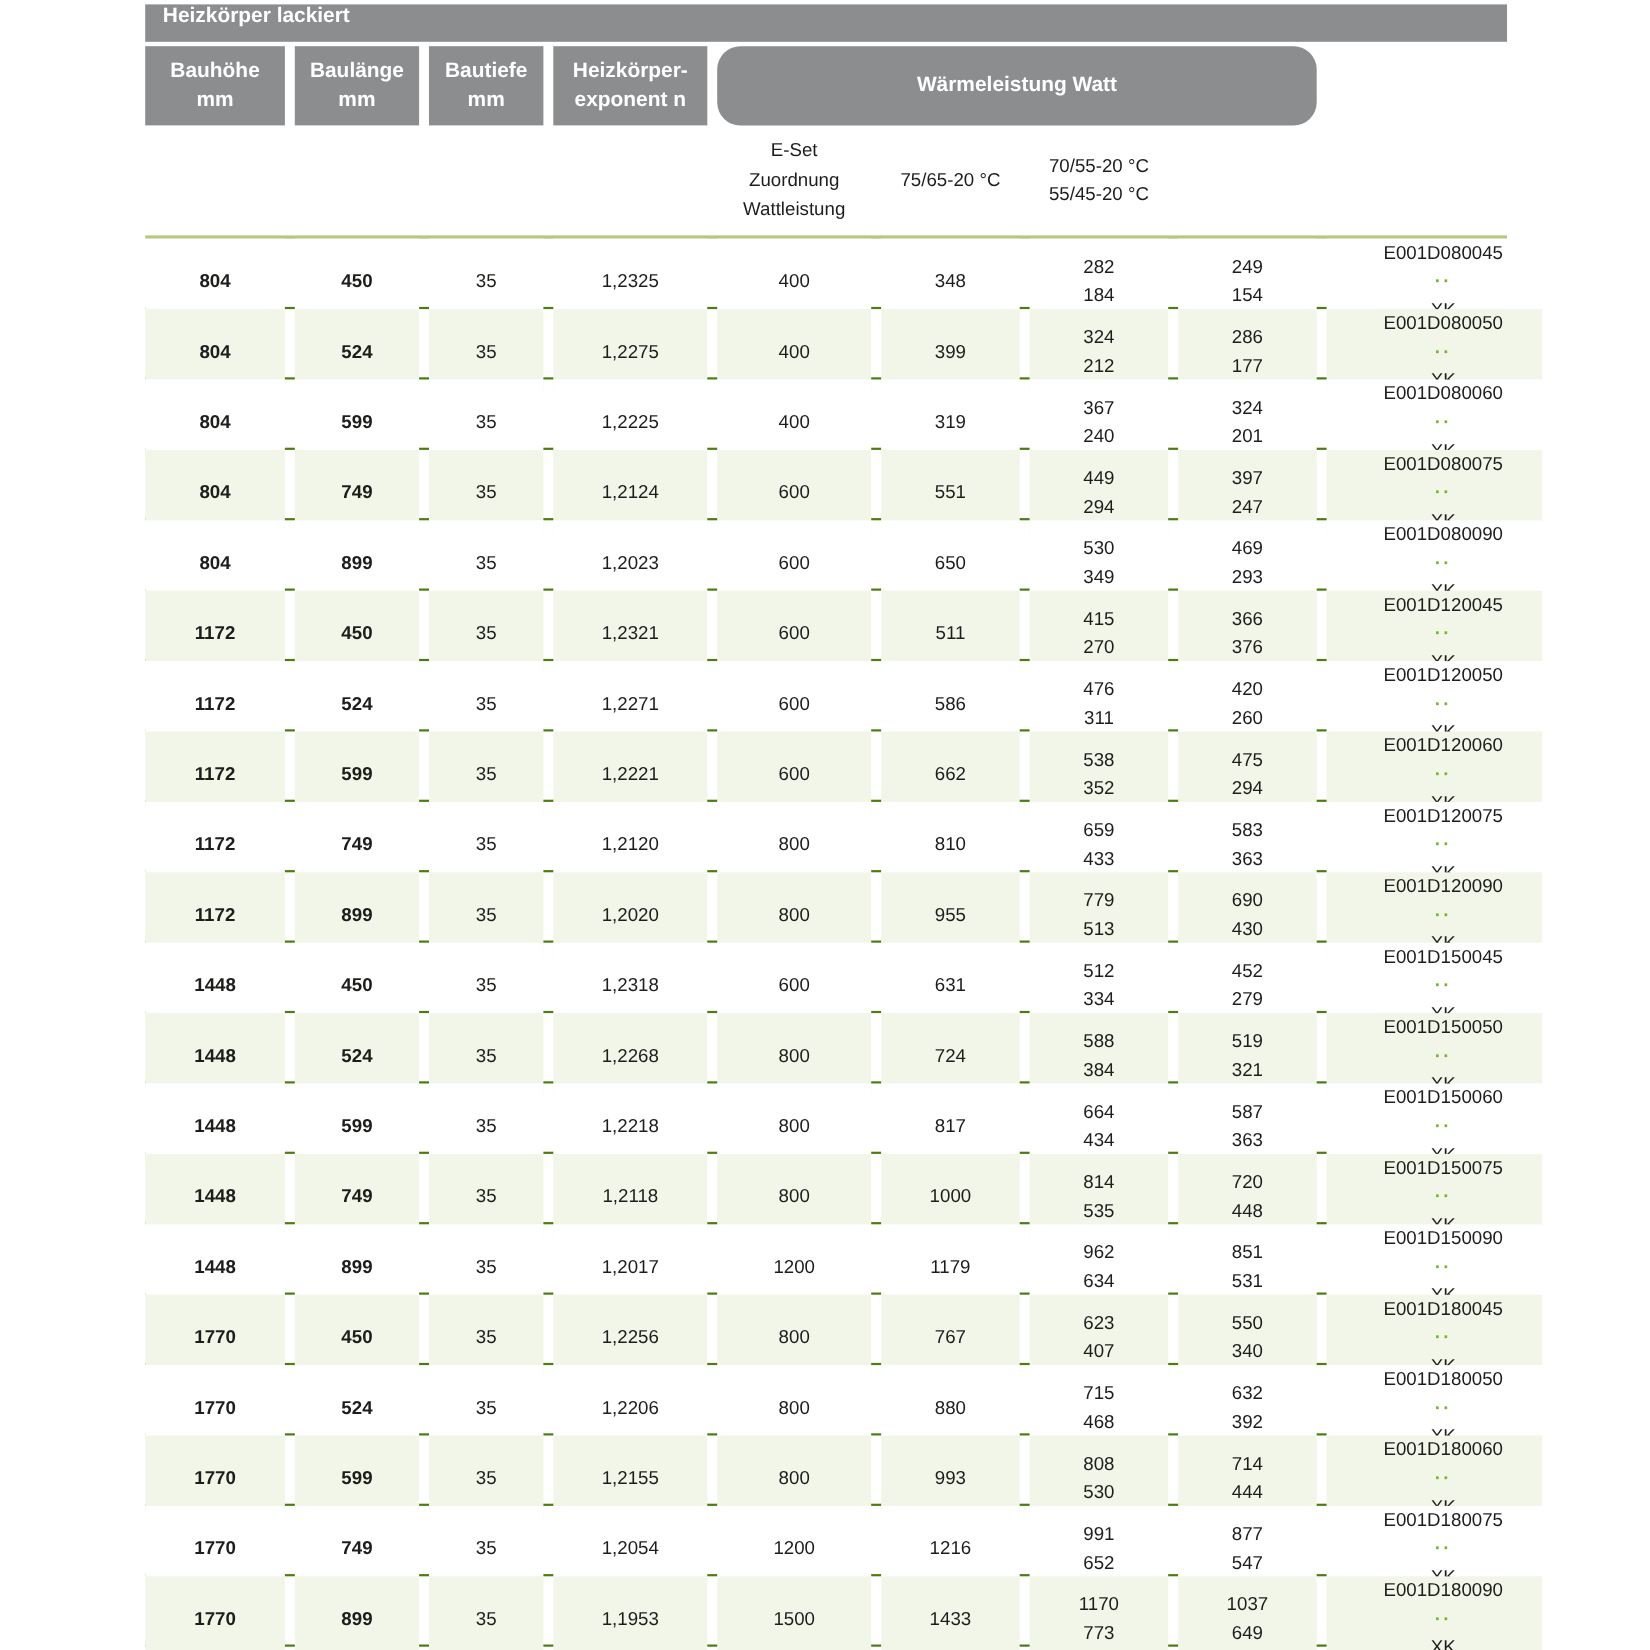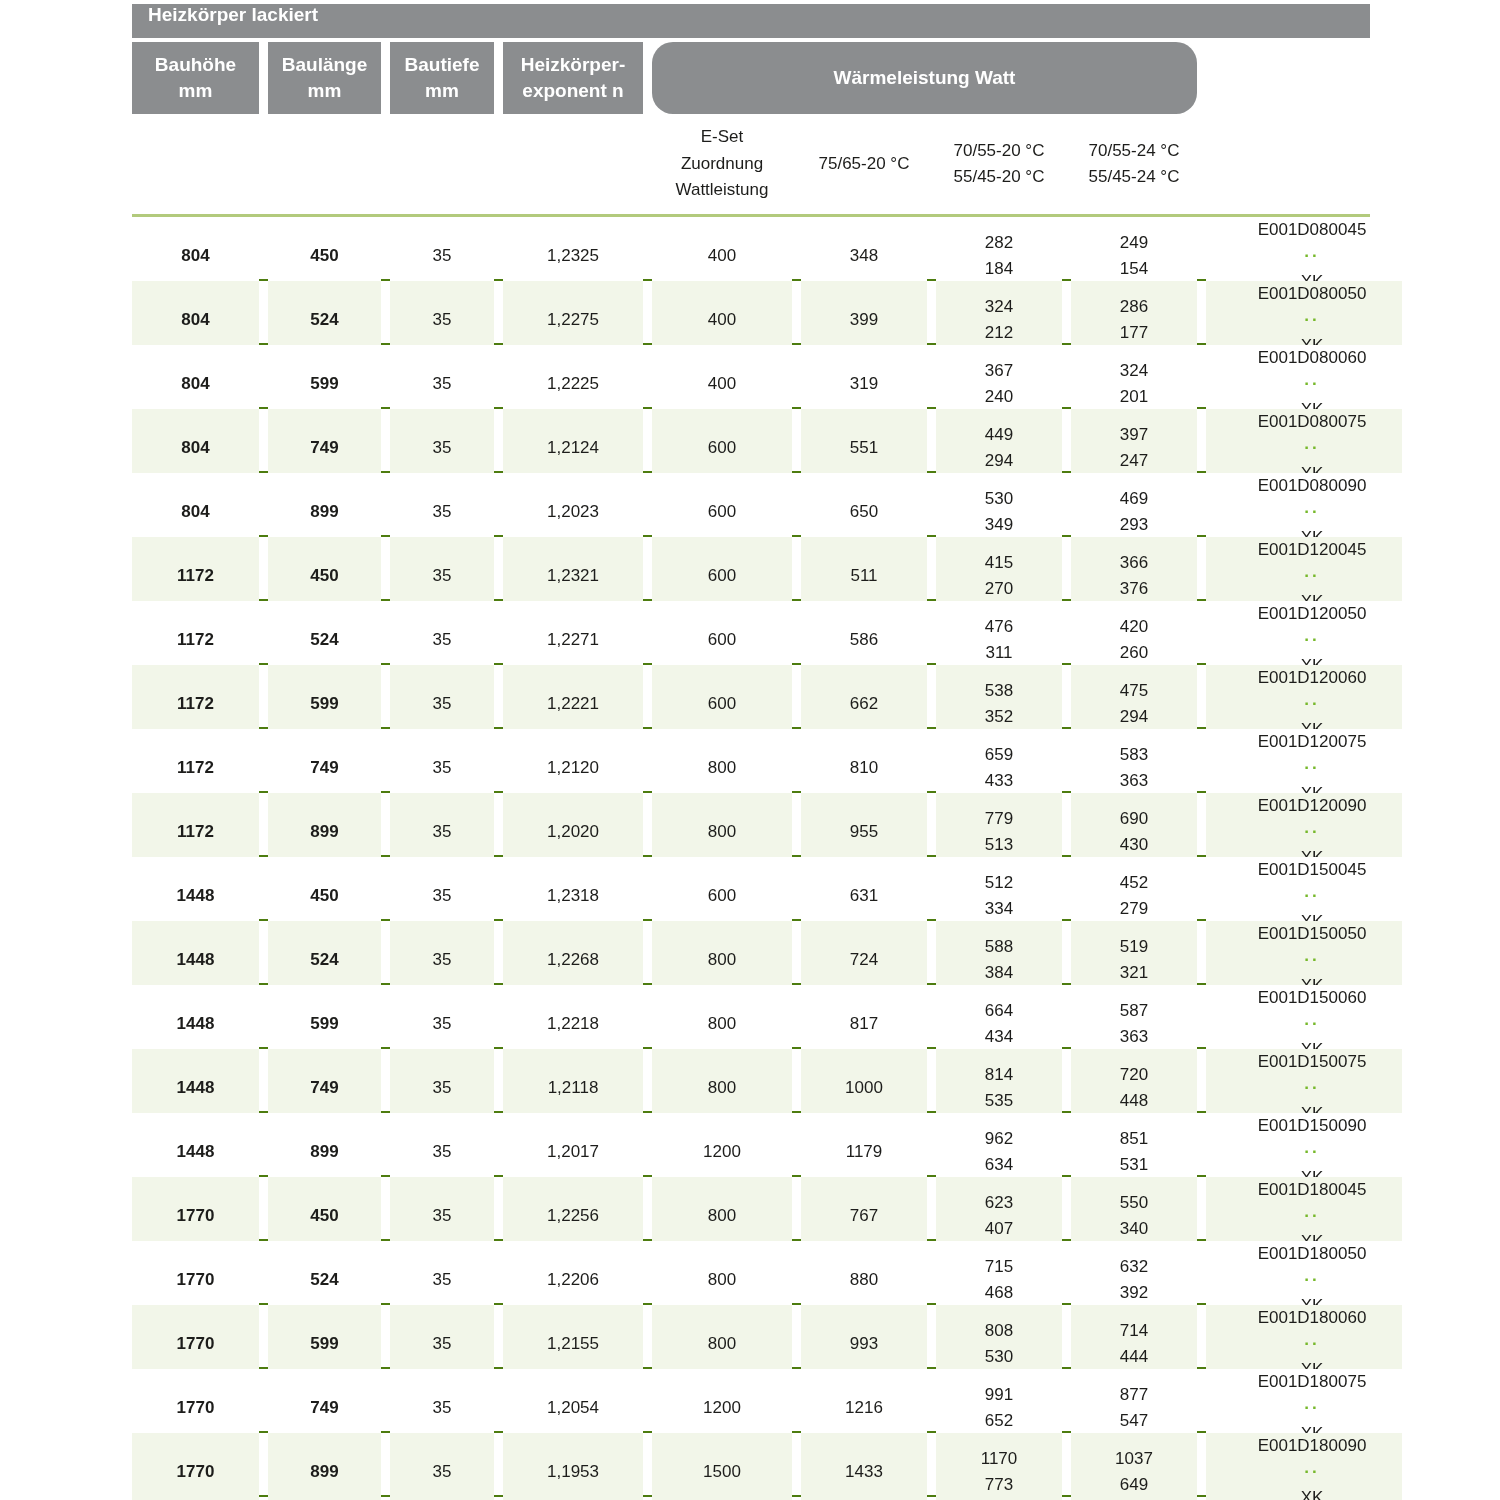--- a/index.html
+++ b/index.html
@@ -111,22 +111,20 @@
     <div class="hcell span4">Wärmeleistung Watt</div>
   </div>
 
   <div class="grid sub">
     <div class="scell c5">E-Set
 Zuordnung
 Wattleistung</div>
     <div class="scell c6">75/65-20 °C</div>
     <div class="scell c7">70/55-20 °C
 55/45-20 °C</div>
-    <div class="scell c8">70/55-24 °C
-55/45-24 °C</div>
   </div>
 
   <div class="green-rule"></div>
 
   <div id="rows">
       <div class="grid data-row">
         <div class="cell bold">804</div>
         <div class="cell bold">450</div>
         <div class="cell">35</div>
         <div class="cell">1,2325</div>

